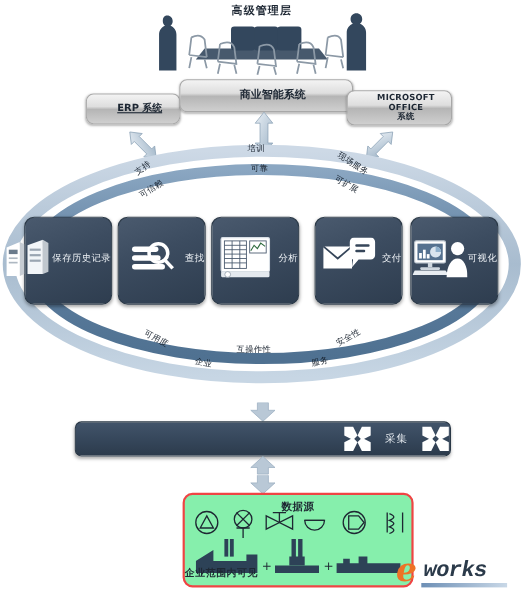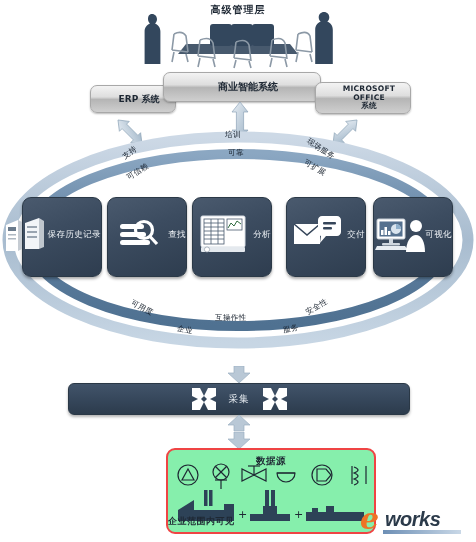--- a/index.html
+++ b/index.html
@@ -19,21 +19,21 @@
     background:linear-gradient(180deg,#f3f3f3 0%,#dedede 42%,#b5b5b5 52%,#cfcfcf 100%);
     border:1px solid #a8a8a8;
     box-shadow:0 1px 2px rgba(0,0,0,.28);
     display:flex;align-items:center;justify-content:center;
     text-align:center;
     color:#1d2733;
     font-weight:bold;
     line-height:1.18;
     padding-left:12px;
   }
-  #pill-erp{left:90px;top:85px;width:72px;height:26px;font-size:9px;}
+  #pill-erp{left:78px;top:85px;width:72px;height:26px;font-size:9px;text-decoration:underline;}
   #pill-bi{left:163px;top:72px;width:144px;height:28px;font-size:10px;}
   #pill-ms{left:315px;top:82px;width:82px;height:30px;font-size:7.6px;letter-spacing:.2px;}
 
   
   .capbox{
     position:absolute;top:197px;width:80px;height:80px;
     border-radius:9px;
     background:linear-gradient(160deg,#4a5a6e 0%,#3c4c60 40%,#2e3d4f 100%);
     border:1px solid #2b3947;
     box-shadow:0 2px 3px rgba(0,0,0,.33);
@@ -50,21 +50,21 @@
   #cap3{left:286px;}
   #cap4{left:373px;}
 
   
   #collectbar{
     position:absolute;left:68px;top:383px;width:340px;height:30px;
     border-radius:6px;
     background:linear-gradient(180deg,#42546a 0%,#35465a 55%,#2c3b4c 100%);
     border:1px solid #2a3846;
     box-shadow:0 2px 3px rgba(0,0,0,.3);
-    display:flex;align-items:center;justify-content:center;gap:12px;
+    display:flex;align-items:center;justify-content:flex-end;gap:12px;
   }
   #collectbar .collect-label{color:#e9eef3;font-size:9.5px;letter-spacing:1px;}
 
   
   #dspanel{
     position:absolute;left:133px;top:448px;width:210px;height:86px;
     border:2px solid #ef4444;border-radius:9px;background:#86efac;
     box-sizing:border-box;
     margin-left:33px;
   }
@@ -90,21 +90,21 @@
   }
 
   
   #logo{position:absolute;left:357px;top:503px;width:112px;height:34px;}
   #logo .e{
     position:absolute;left:3px;top:-2px;font-size:30px;font-style:italic;
     font-weight:bold;color:#ee7326;font-family:"DejaVu Serif","Liberation Serif",serif;
   }
   #logo .w{
     position:absolute;left:28px;top:5px;font-size:20px;font-style:italic;
-    font-weight:bold;color:#2b3a4a;font-family:Liberation Sans, sans-serif;
+    font-weight:bold;color:#2b3a4a;font-family:Liberation Mono, monospace;
     letter-spacing:-.5px;
   }
   #logo .bar{position:absolute;left:26px;top:27px;width:78px;height:4px;
     background:linear-gradient(90deg,#6d8fb5,#c9d8e7);}
 </style>
 </head>
 <body>
 
 <div id="stage">
 

